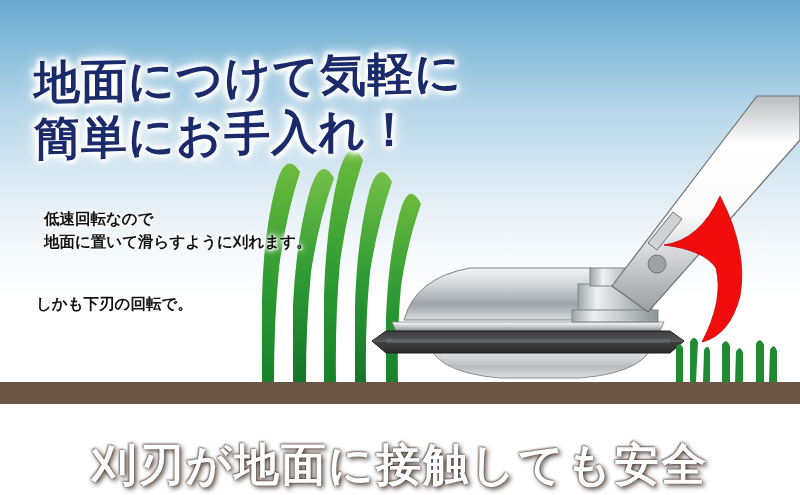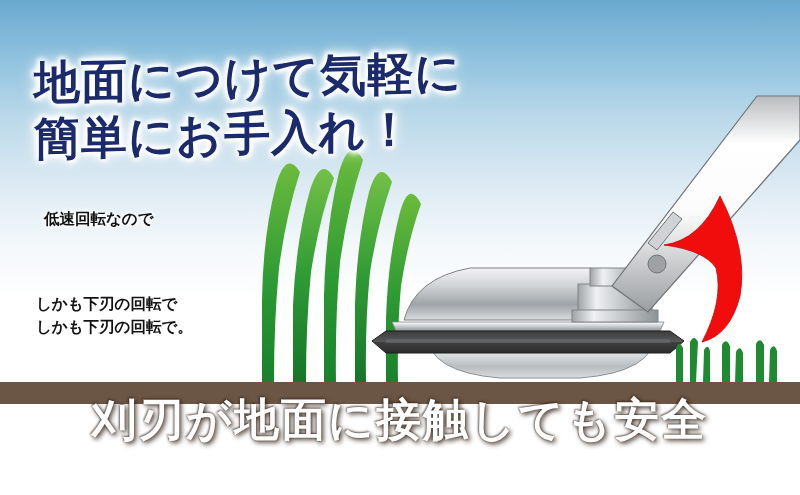--- a/index.html
+++ b/index.html
@@ -44,21 +44,21 @@
   .mower{position:absolute;left:0;top:0;width:800px;height:395px;z-index:5;}
   
   .ground{
     position:absolute;left:0;top:382px;width:800px;height:22px;
     background:#6b5544;z-index:7;
   }
   
   .banner{
     position:absolute;left:0;top:390px;width:800px;height:105px;z-index:10;
     background:linear-gradient(to bottom,#4a362a 0%,#6b5240 26%,#8e705a 55%,#b59madd 70%,#b99a7e 78%,#cdb49a 92%,#d8c2ab 100%);
-    display:flex;align-items:flex-start;justify-content:center;
+    display:flex;align-items:flex-end;justify-content:center;
   }
   .banner-text{
     font-size:45px;font-weight:bold;color:#ffffff;letter-spacing:2px;
     text-shadow:2px 2px 5px rgba(40,22,10,.85),-1px -1px 2px rgba(40,22,10,.45),
                 0 0 2px rgba(60,35,18,.7);
   }
 </style>
 </head>
 <body>
 
@@ -86,24 +86,24 @@
     <path d="M386 382 L386 318 Q388 258 400 212 Q409 180 421 204 Q408 240 401 286 Q397 330 398 382 Z" fill="url(#gblade)"></path>
   </svg>
 
   <div class="headline">
     <span class="ln">地面につけて気軽に</span>
     <span class="ln">簡単にお手入れ！</span>
   </div>
 
   <div class="copy" id="copy1">
     <span class="ln">低速回転なので</span>
+    <span class="ln">地面に置いて滑らすように刈れます。</span>
   </div>
 
   <div class="copy" id="copy2">
-    <span class="ln">しかも下刃の回転で</span>
     <span class="ln">しかも下刃の回転で。</span>
   </div>
 
   <svg class="mower" viewBox="0 0 800 395">
     <defs>
       <linearGradient id="shaftg" x1="0" y1="0" x2="0" y2="1">
         <stop offset="0%" stop-color="#b9bcbe"></stop>
         <stop offset="22%" stop-color="#ffffff"></stop>
         <stop offset="55%" stop-color="#fbfbfb"></stop>
         <stop offset="100%" stop-color="#9a9ea1"></stop>

